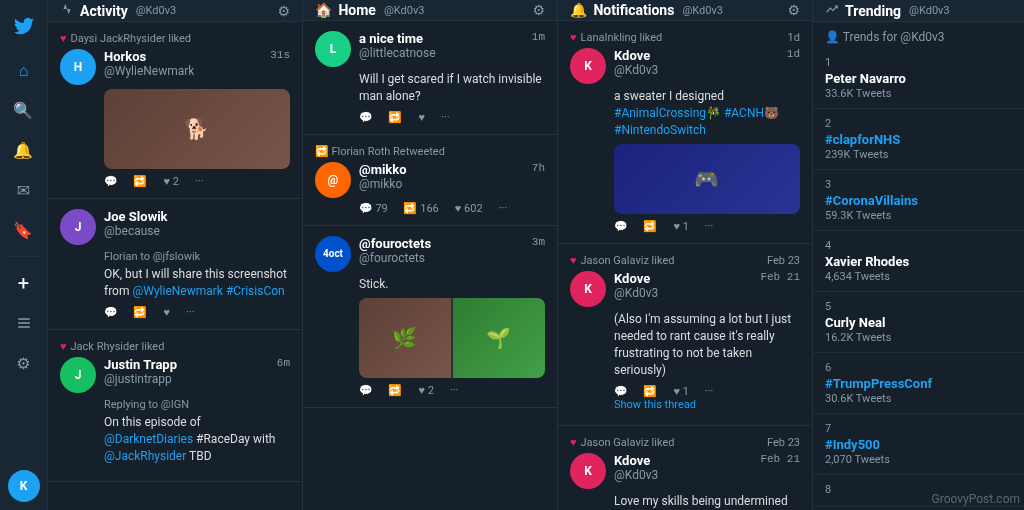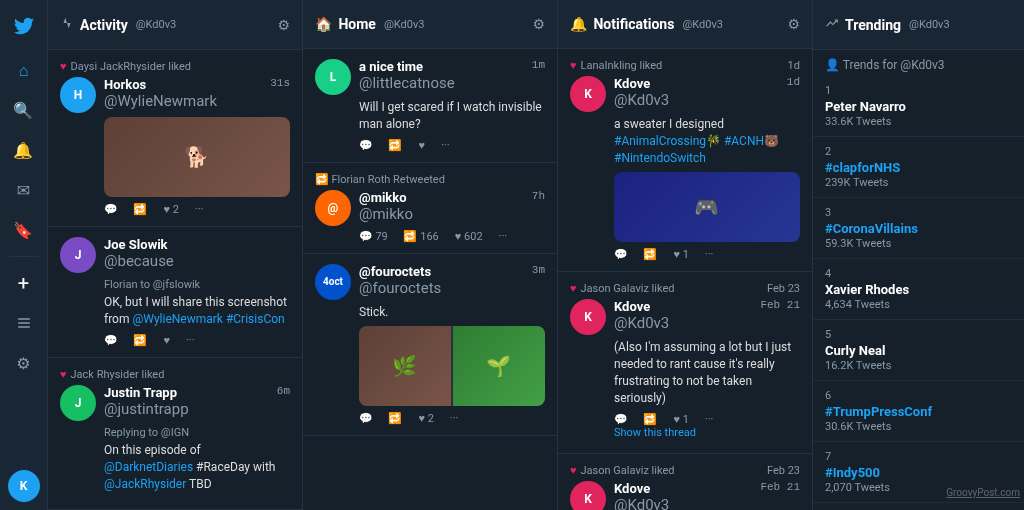--- a/index.html
+++ b/index.html
@@ -59,21 +59,21 @@
       width: 255px;
       min-width: 255px;
       border-right: 1px solid #253341;
       display: flex;
       flex-direction: column;
       height: 510px;
     }
     .column-header {
       display: flex;
       align-items: center;
-      padding: 16px 12px;
+      padding: 2px 12px;
       border-bottom: 1px solid #253341;
       background: #192734;
       flex-shrink: 0;
       gap: 6px;
     }
     .column-header-icon { color: #8899a6; font-size: 14px; }
     .column-header-title { font-weight: bold; font-size: 14px; color: #fff; }
     .column-header-handle { color: #8899a6; font-size: 11px; margin-left: 2px; }
     .column-header-settings { margin-left: auto; color: #8899a6; cursor: pointer; font-size: 14px; }
     .column-body {
@@ -103,21 +103,21 @@
       overflow: hidden;
     }
     .avatar.blue { background: #1da1f2; color: white; }
     .avatar.green { background: #17bf63; color: white; }
     .avatar.orange { background: #ff6600; color: white; }
     .avatar.purple { background: #794bc4; color: white; }
     .avatar.teal { background: #19cf86; color: white; }
     .avatar.darkblue { background: #0052cc; color: white; }
     .avatar.red { background: #e0245e; color: white; }
     .tweet-name { font-weight: bold; color: #fff; font-size: 13px; }
-    .tweet-handle { color: #8899a6; font-size: 15px; }
+    .tweet-handle { color: #8899a6; font-size: 12px; }
     .tweet-time { color: #8899a6; font-size: 11px; margin-left: auto; flex-shrink: 0; font-family: Liberation Mono, monospace; }
     .tweet-retweet-label { color: #8899a6; font-size: 11px; margin-bottom: 4px; }
     .tweet-content { color: #ddd; font-size: 12px; line-height: 1.4; margin-bottom: 6px; padding-left: 44px; }
     .tweet-content .mention { color: #1da1f2; }
     .tweet-content .link { color: #1da1f2; }
     .tweet-img {
       margin-left: 44px;
       margin-bottom: 6px;
       border-radius: 8px;
       overflow: hidden;
@@ -161,25 +161,24 @@
     .trending-subtitle { color: #8899a6; font-size: 12px; padding: 8px 12px 4px; }
     .trending-item { padding: 8px 12px; border-bottom: 1px solid #1e2d3d; cursor: pointer; }
     .trending-rank { color: #8899a6; font-size: 11px; margin-bottom: 2px; }
     .trending-name { color: #1da1f2; font-weight: bold; font-size: 13px; margin-bottom: 1px; }
     .trending-name.white { color: #fff; }
     .trending-count { color: #8899a6; font-size: 11px; }
 
     
     .watermark {
       position: absolute;
-      bottom: 12px;
+      bottom: 4px;
       right: 4px;
       color: rgba(255,255,255,0.3);
-      font-size: 10px;
-      text-decoration: underline;
+      font-size: 12px;
     }
   </style>
 </head>
 <body>
 
 <div class="sidebar">
   <div class="sidebar-icon twitter-logo">
     <svg width="20" height="20" viewBox="0 0 24 24" fill="#1da1f2">
         <path d="M23.954 4.569a10 10 0 01-2.825.775 4.958 4.958 0 002.163-2.723c-.951.555-2.005.959-3.127 1.184a4.92 4.92 0 00-8.384 4.482C7.691 8.094 4.066 6.13 1.64 3.161a4.822 4.822 0 00-.666 2.475c0 1.71.87 3.213 2.188 4.096a4.904 4.904 0 01-2.228-.616v.061a4.923 4.923 0 003.946 4.827 4.996 4.996 0 01-2.212.085 4.937 4.937 0 004.604 3.417 9.868 9.868 0 01-6.102 2.105c-.39 0-.779-.023-1.17-.067a13.995 13.995 0 007.557 2.209c9.054 0 13.999-7.496 13.999-13.986 0-.209 0-.42-.015-.63a9.936 9.936 0 002.46-2.548l-.047-.02z"></path>
       </svg>

